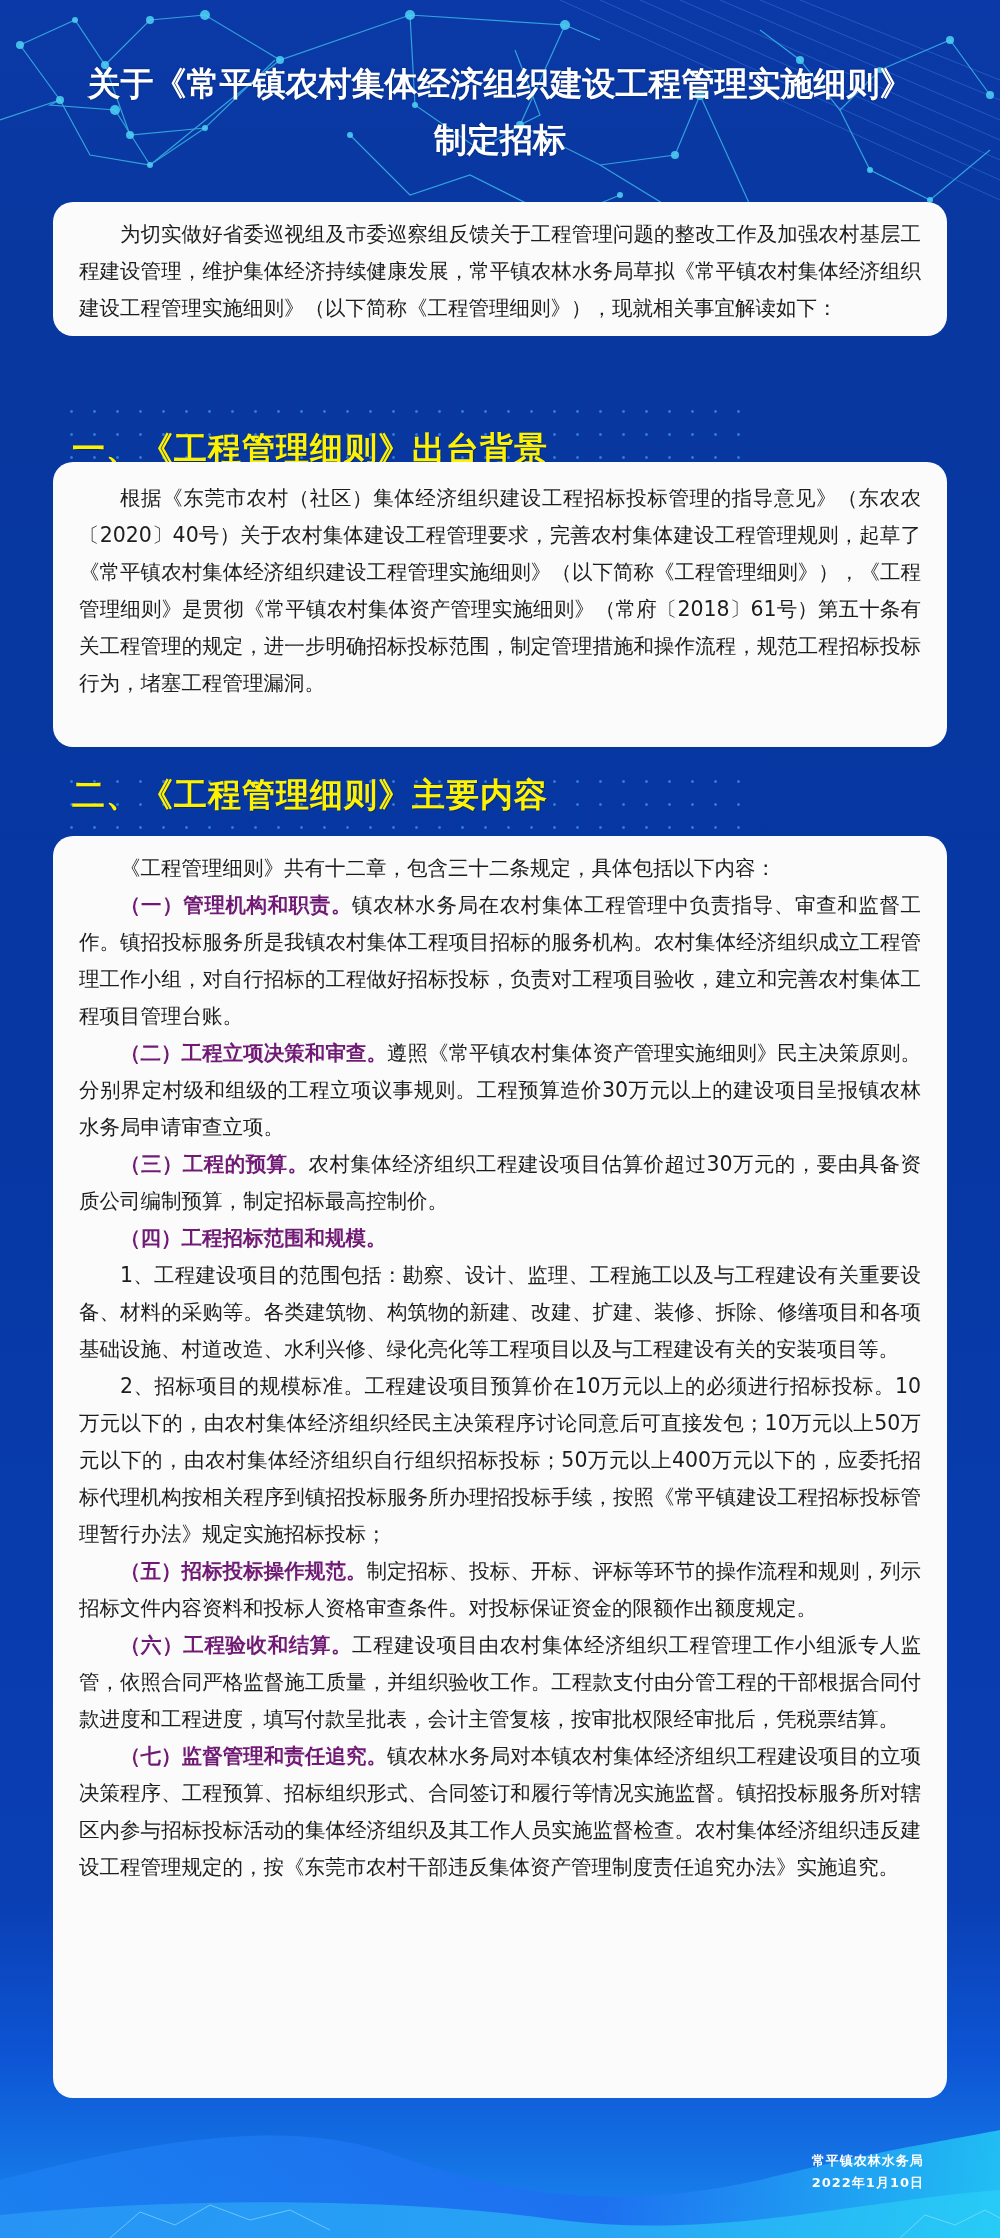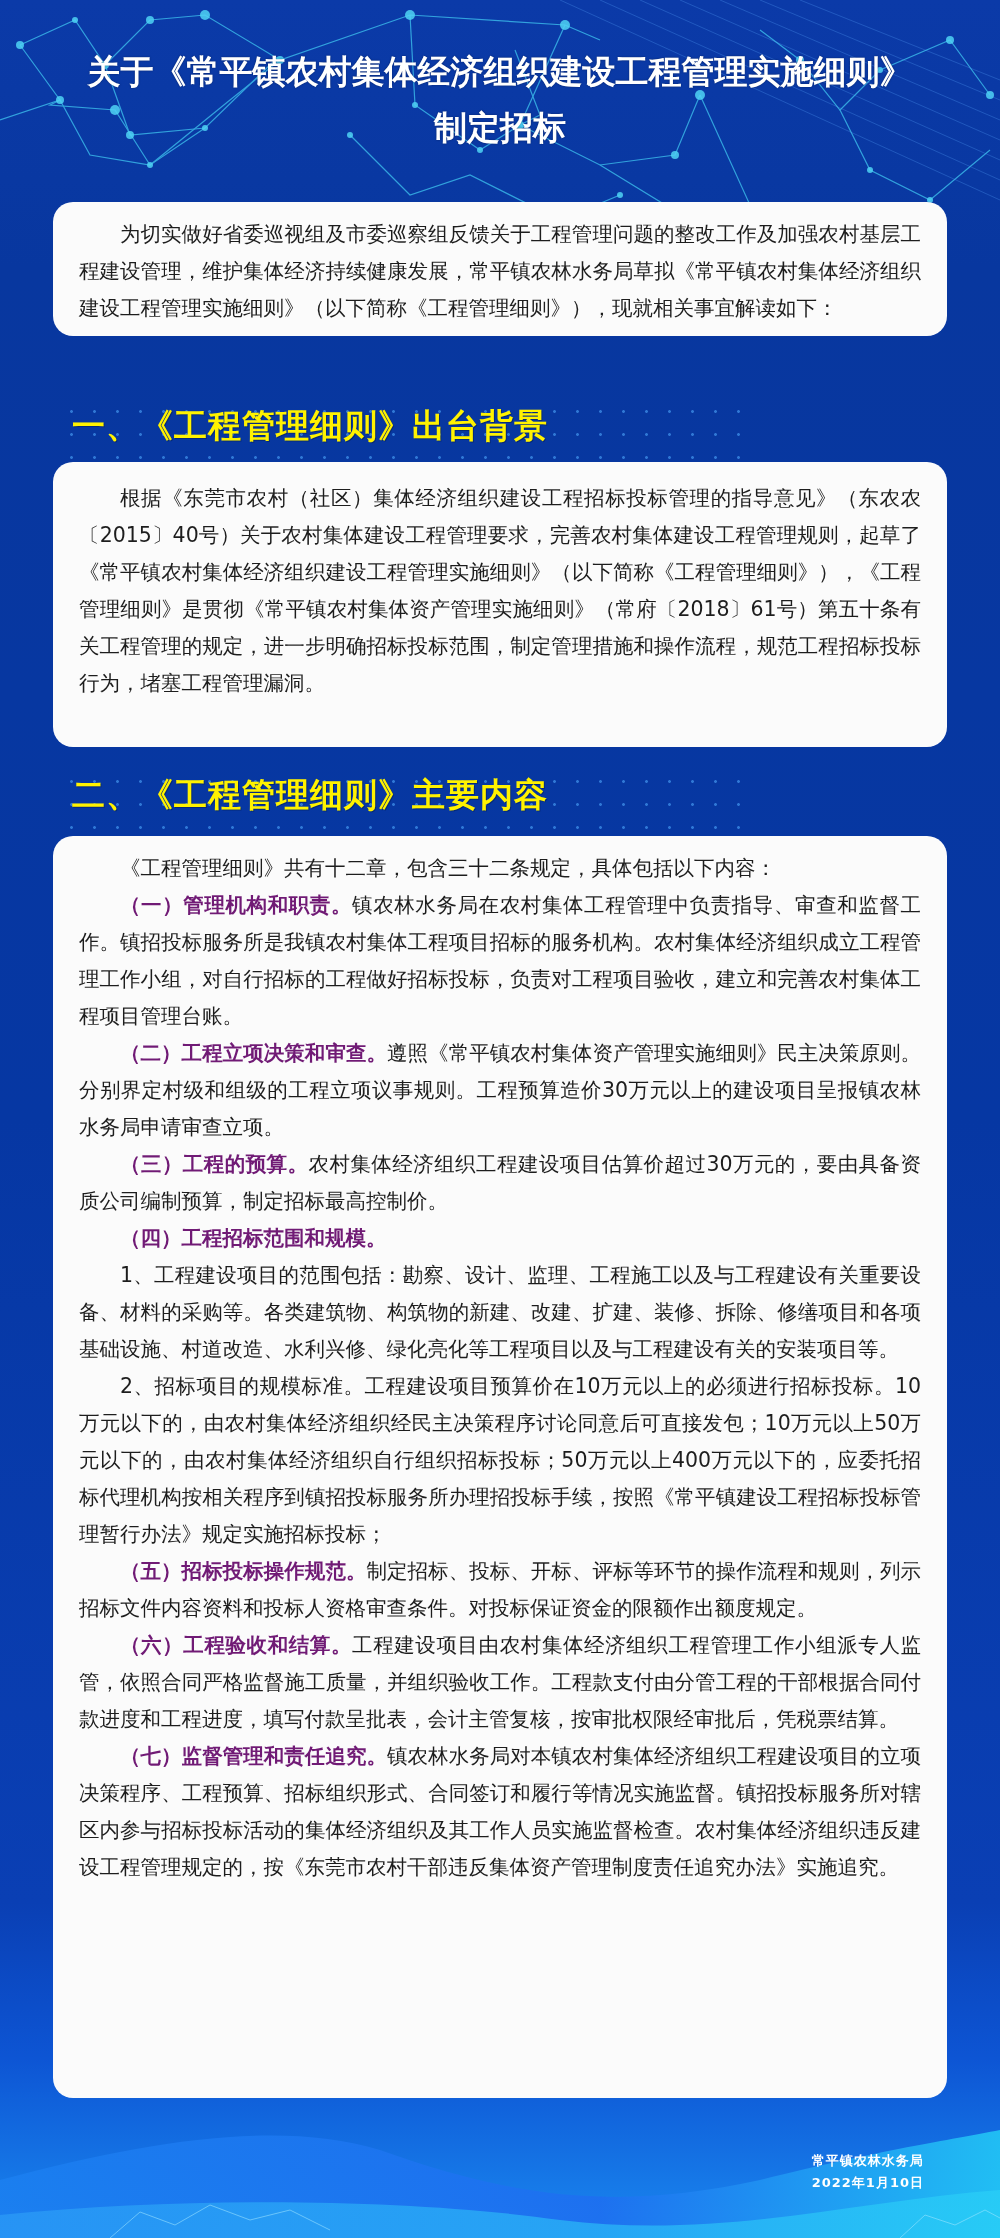--- a/index.html
+++ b/index.html
@@ -11,21 +11,21 @@
   }
   .page {
     position: relative;
     width: 1000px;
     height: 2238px;
     overflow: hidden;
     background: linear-gradient(180deg, #0b3aa8 0%, #08379f 12%, #0637a3 50%, #0a3fb4 85%, #0d55d4 92%, #1a88f0 100%);
   }
   .bg-network { position: absolute; left: 0; top: 0; width: 1000px; height: 2238px; pointer-events: none; }
   .header {
-    position: absolute; left: 0; top: 44px; width: 1000px;
+    position: absolute; left: 0; top: 56px; width: 1000px;
     text-align: center; color: #ffffff;
     font-weight: bold; font-size: 33px; line-height: 56px;
     letter-spacing: 0px;
     text-shadow: 0 0 2px rgba(0,0,0,0.4);
   }
   .header .line2 { display: block; }
   .card {
     position: absolute; left: 53px; width: 894px;
     background: #fbfbfb;
     border-radius: 20px;
@@ -134,24 +134,24 @@
   <div class="header">
     <span class="line1">关于《常平镇农村集体经济组织建设工程管理实施细则》</span>
     <span class="line2">制定招标</span>
   </div>
 
   <div class="card" style="top:202px; height:134px;">
     <p>为切实做好省委巡视组及市委巡察组反馈关于工程管理问题的整改工作及加强农村基层工程建设管理，维护集体经济持续健康发展，常平镇农林水务局草拟《常平镇农村集体经济组织建设工程管理实施细则》（以下简称《工程管理细则》），现就相关事宜解读如下：</p>
   </div>
 
   <div class="dots" style="top:400px;"></div>
-  <div class="section-title" style="top:404px;">一、《工程管理细则》出台背景</div>
+  <div class="section-title" style="top:427px;">一、《工程管理细则》出台背景</div>
 
   <div class="card" style="top:462px; height:285px; padding-top:18px;">
-    <p>根据《东莞市农村（社区）集体经济组织建设工程招标投标管理的指导意见》（东农农〔2015〕40号）关于农村集体建设工程管理要求，完善农村集体建设工程管理规则，起草了《常平镇农村集体经济组织建设工程管理实施细则》（以下简称《工程管理细则》），《工程管理细则》是贯彻《常平镇农村集体资产管理实施细则》（常府〔2018〕61号）第五十条有关工程管理的规定，进一步明确招标投标范围，制定管理措施和操作流程，规范工程招标投标行为，堵塞工程管理漏洞。</p>
+    <p>根据《东莞市农村（社区）集体经济组织建设工程招标投标管理的指导意见》（东农农〔2020〕40号）关于农村集体建设工程管理要求，完善农村集体建设工程管理规则，起草了《常平镇农村集体经济组织建设工程管理实施细则》（以下简称《工程管理细则》），《工程管理细则》是贯彻《常平镇农村集体资产管理实施细则》（常府〔2018〕61号）第五十条有关工程管理的规定，进一步明确招标投标范围，制定管理措施和操作流程，规范工程招标投标行为，堵塞工程管理漏洞。</p>
   </div>
 
   <div class="dots" style="top:770px;"></div>
   <div class="section-title" style="top:773px;">二、《工程管理细则》主要内容</div>
 
   <div class="card" style="top:836px; height:1262px; ">
     <p>《工程管理细则》共有十二章，包含三十二条规定，具体包括以下内容：</p>
 
     <p><span class="red">（一）管理机构和职责。</span><span>镇农林水务局在农村集体工程管理中负责指导、审查和监督工作。镇招投标服务所是我镇农村集体工程项目招标的服务机构。农村集体经济组织成立工程管理工作小组，对自行招标的工程做好招标投标，负责对工程项目验收，建立和完善农村集体工程项目管理台账。</span></p>
 

